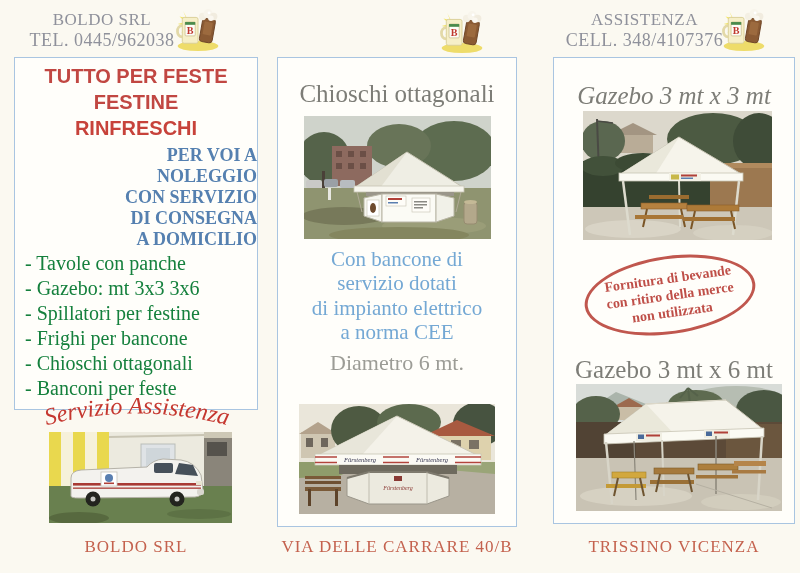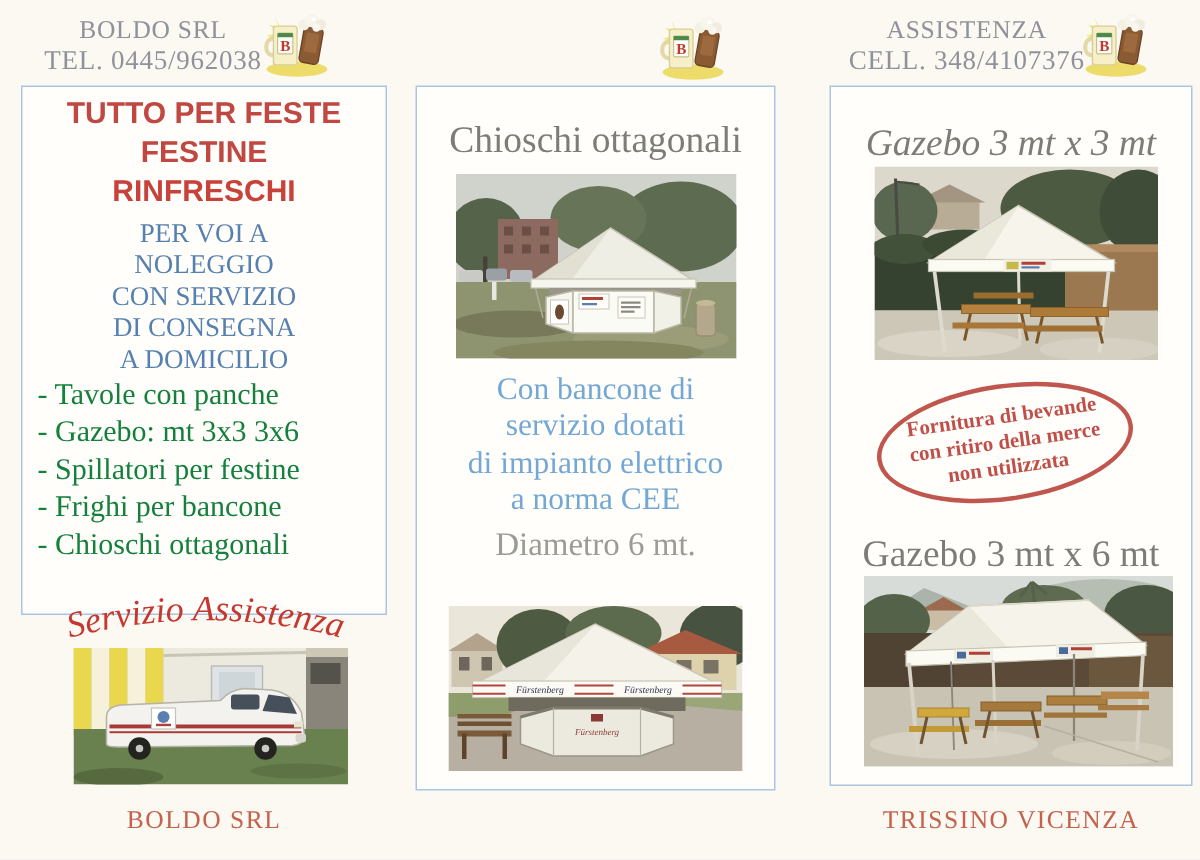--- a/index.html
+++ b/index.html
@@ -22,21 +22,21 @@
   
   .panel{position:absolute;top:57px;background:#fffefa;border:1.5px solid #a9c5e1;box-sizing:border-box;}
   #panel-left{left:14px;width:244px;height:353px;}
   #panel-mid{left:277px;width:240px;height:470px;}
   #panel-right{left:553px;width:242px;height:467px;}
   .panel > div, .panel > svg{position:absolute;}
   
   .red-title{width:100%;text-align:center;font-family:"Liberation Sans","DejaVu Sans",sans-serif;
              font-weight:bold;font-size:20px;color:#c14742;}
   #rt0{top:7px;} #rt1{top:33px;} #rt2{top:59px;color:#c7423a;}
-  .blue-sub{width:100%;text-align:center;font-weight:normal;font-size:18px;color:#5580b0;}
+  .blue-sub{width:100%;text-align:right;font-weight:bold;font-size:18px;color:#5580b0;}
   #bs0{top:87px;} #bs1{top:108px;} #bs2{top:129px;} #bs3{top:150px;} #bs4{top:171px;}
   .rental-item{left:10px;width:230px;font-size:20px;color:#15803d;font-family:Liberation Serif, serif;}
   #it0{top:194px;} #it1{top:219px;} #it2{top:244px;} #it3{top:269px;} #it4{top:294px;} #it5{top:319px;}
   #service-arc{left:8px;top:340px;width:228px;height:36px;}
   #van-photo{left:34px;top:374px;width:183px;height:91px;}
   
   .big-title{width:100%;text-align:center;font-size:25px;color:#7d7d77;}
   #mid-title{top:22px;}
   #kiosk-photo-1{left:26px;top:58px;width:187px;height:123px;}
   .lblue{width:100%;text-align:center;font-size:21px;color:#74a8d4;}
@@ -113,20 +113,21 @@
     <div class="blue-sub" id="bs1">NOLEGGIO</div>
     <div class="blue-sub" id="bs2">CON SERVIZIO</div>
     <div class="blue-sub" id="bs3">DI CONSEGNA</div>
     <div class="blue-sub" id="bs4">A DOMICILIO</div>
 
     <div class="rental-item" id="it0">- Tavole con panche</div>
     <div class="rental-item" id="it1">- Gazebo: mt 3x3 3x6</div>
     <div class="rental-item" id="it2">- Spillatori per festine</div>
     <div class="rental-item" id="it3">- Frighi per bancone</div>
     <div class="rental-item" id="it4">- Chioschi ottagonali</div>
+    <div class="rental-item" id="it5">- Banconi per feste</div>
 
     <svg id="service-arc" viewBox="0 0 228 36">
       <defs>
           <path id="arcP" d="M10,31 Q114,0 218,31" fill="none"></path>
         </defs>
       <text font-family="Liberation Serif,serif" font-size="24" font-style="italic" fill="#c5372f">
         <textPath href="#arcP" startOffset="50%" text-anchor="middle">Servizio Assistenza</textPath>
       </text>
     </svg>
 
@@ -351,15 +352,16 @@
       <line x1="112" y1="90" x2="116" y2="108" stroke="#6e5430" stroke-width="2"></line>
       <rect x="122" y="80" width="40" height="6" fill="#ad7f3e" stroke="#7e5a28" stroke-width="0.6"></rect>
       <rect x="120" y="91" width="42" height="3.5" fill="#a0743a"></rect>
       <rect x="158" y="77" width="32" height="5" fill="#b5854a"></rect>
       <rect x="156" y="86" width="34" height="3.5" fill="#a87a42"></rect>
       <line x1="120" y1="100" x2="196" y2="124" stroke="#b5b0a2" stroke-width="1"></line>
     </svg>
   </div>
 
   <div class="footer" id="footer-left">BOLDO SRL</div>
+  <div class="footer" id="footer-mid">VIA DELLE CARRARE 40/B</div>
   <div class="footer" id="footer-right">TRISSINO VICENZA</div>
 
 </div>
 
 </body></html>

